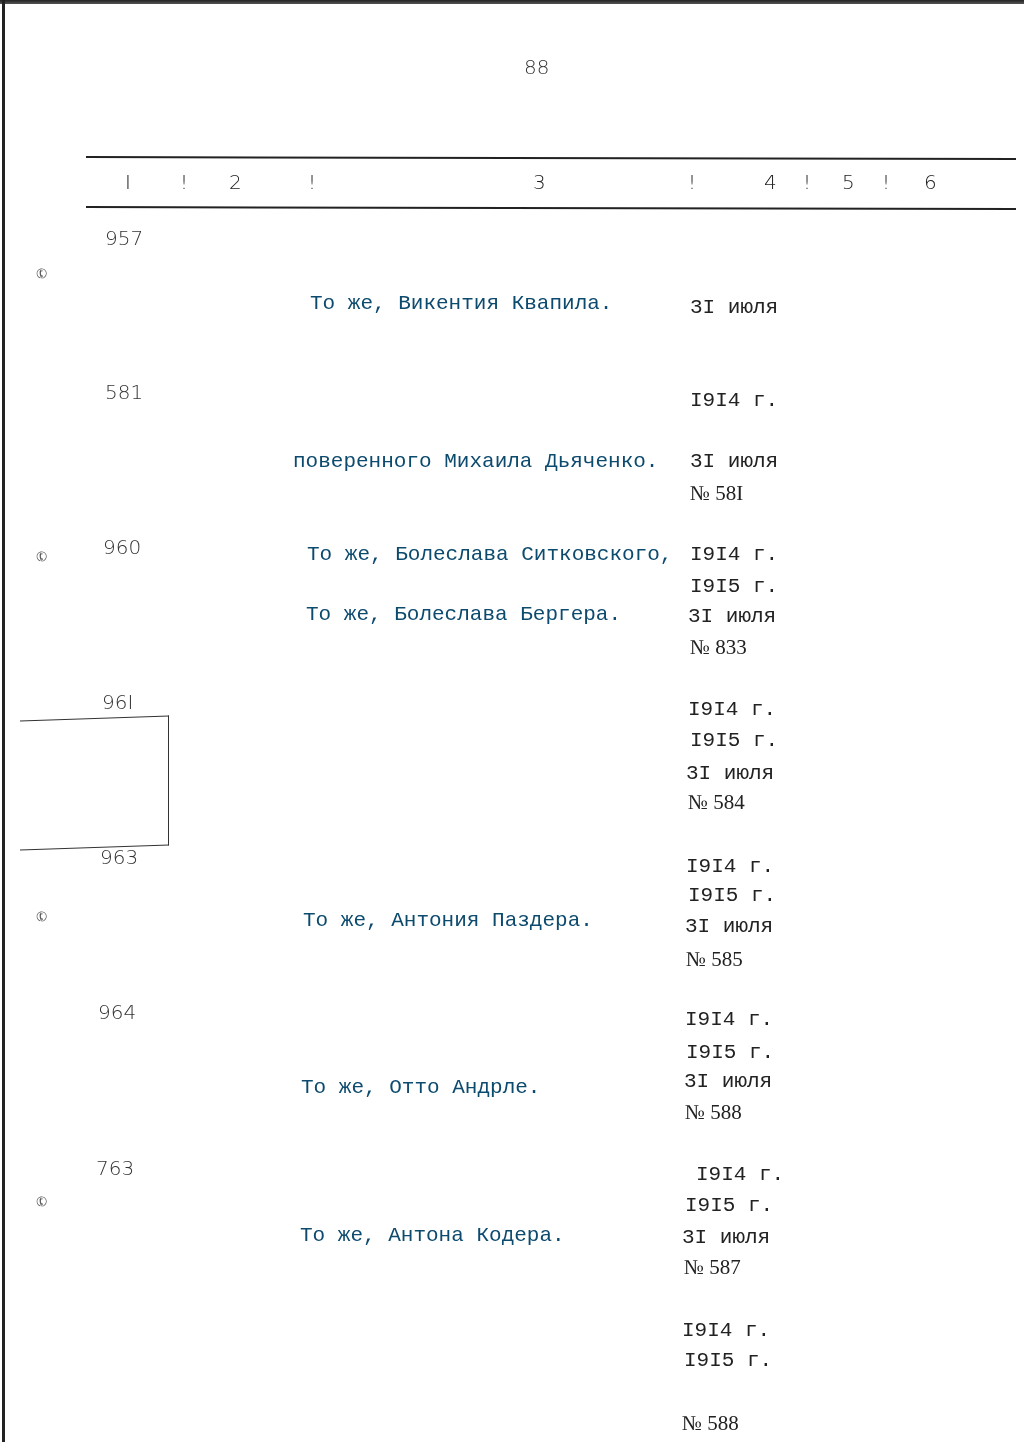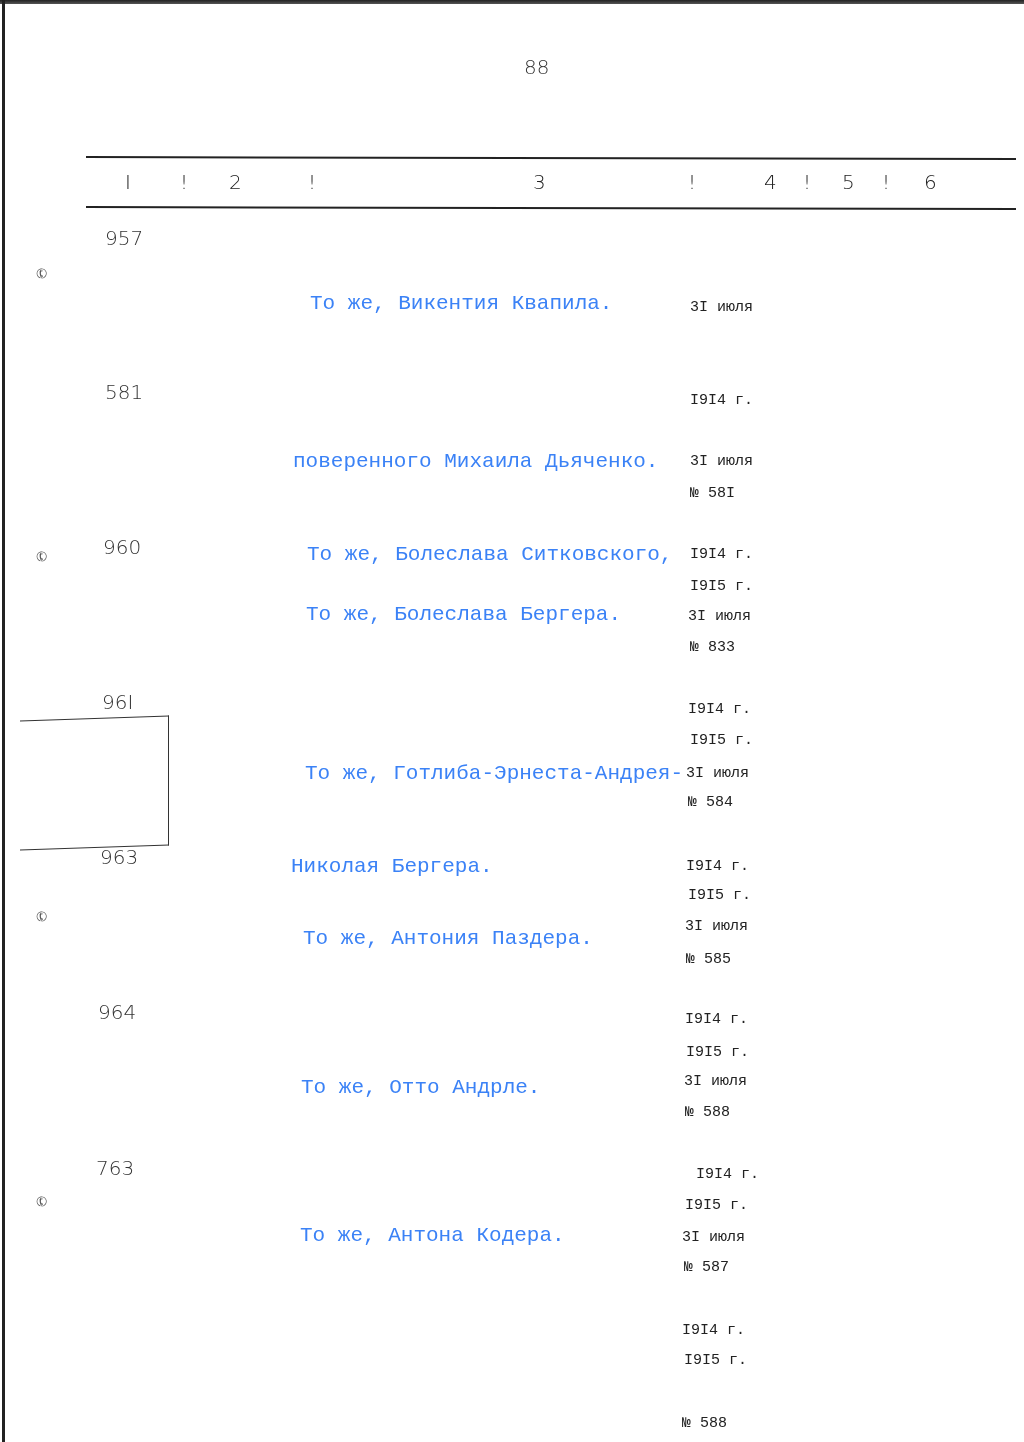--- a/index.html
+++ b/index.html
@@ -70,31 +70,31 @@
       font-family: "DejaVu Sans", sans-serif;
       font-size: 20px;
       font-weight: 300;
       color: #333;
     }
     .entry-desc {
       position: absolute;
       font-size: 21px;
       line-height: 31px;
       white-space: pre;
-      color: #3b82f6;
+      color: #0c4a6e;
     }
     .entry-date {
       position: absolute;
-      font-size: 15px;
+      font-size: 21px;
       line-height: 31px;
       white-space: pre;
       color: #222;
     }
     .entry-date .num-line {
-      font-family: Liberation Mono, monospace;
+      font-family: Liberation Serif, serif;
       font-weight: 300;
     }
     .margin-mark {
       position: absolute;
       left: 36px;
       font-size: 18px;
       color: #555;
       transform: rotate(-30deg);
     }
     .paper-slip {
@@ -174,35 +174,31 @@
     <div class="num-line">№ 584</div>
     <div>I9I5 г.</div>
   </div>
 </div>
 <span class="margin-mark" style="top:545px">✆</span>
 
 <div class="paper-slip"></div>
 
 <div class="entry" style="top:688px">
   <span class="entry-number" style="left:102px;top:2px">96I</span>
-  <div class="entry-desc" style="left:291px;top:8px">
-    <div style="padding-left:14px">То же, Готлиба-Эрнеста-Андрея-</div>
-    <div>Николая Бергера.</div>
-  </div>
   <div class="entry-date" style="left:686px;top:8px">
     <div>3I июля</div>
     <div>I9I4 г.</div>
     <div class="num-line">№ 585</div>
     <div>I9I5 г.</div>
   </div>
 </div>
 
 <div class="entry" style="top:843px">
   <span class="entry-number" style="left:100px;top:2px">963</span>
-  <div class="entry-desc" style="left:303px;top:18px">
+  <div class="entry-desc" style="left:303px;top:0">
     <div>То же, Антония Паздера.</div>
   </div>
   <div class="entry-date" style="left:685px;top:6px">
     <div>3I июля</div>
     <div>I9I4 г.</div>
     <div class="num-line">№ 588</div>
     <div>I9I5 г.</div>
   </div>
 </div>
 <span class="margin-mark" style="top:905px">✆</span>

